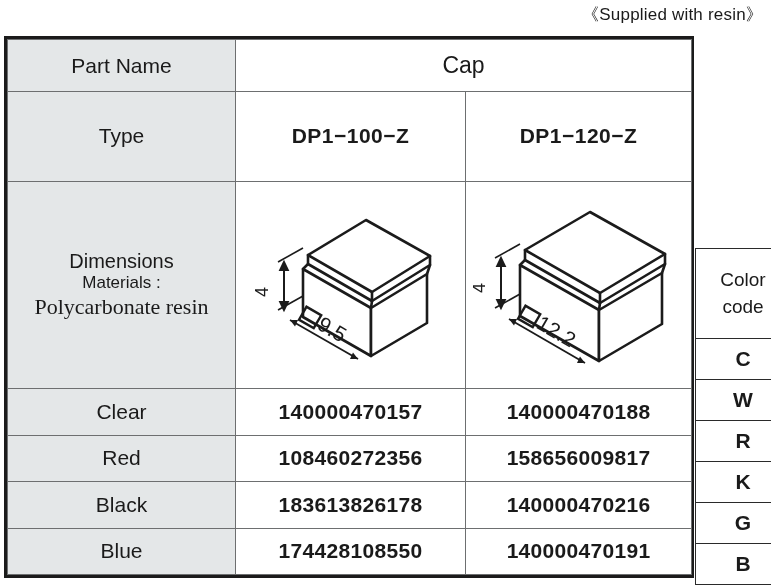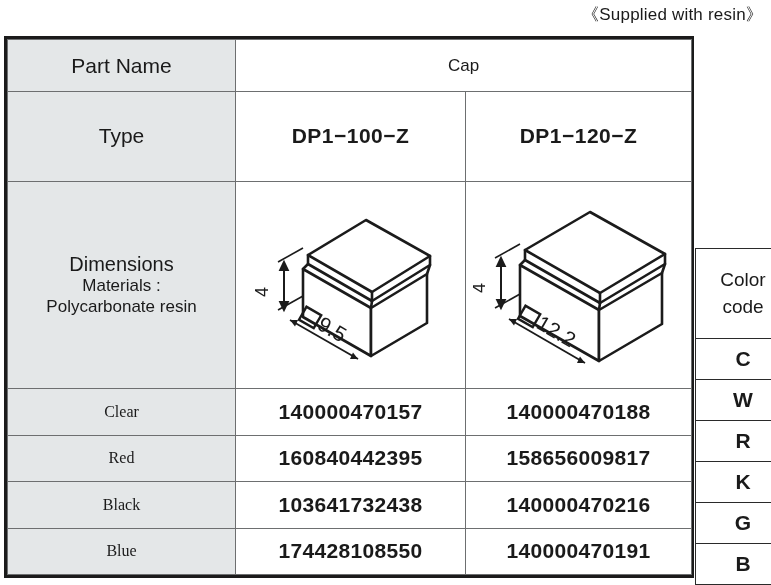--- a/index.html
+++ b/index.html
@@ -54,29 +54,29 @@
   .tbl td.lbl {
     background: #e4e7e8;
   }
 
   
   .c1 { width: 228px; }
   .c2 { width: 230px; }
   .c3 { width: 226px; }
 
   .h-part      { font-size: 21px; }
-  .h-cap       { font-size: 17px; }
+  .h-cap       { font-size: 23px; }
   .h-type      { font-size: 21px; }
   .h-typeval   { font-size: 21px; font-weight: bold; letter-spacing: .5px; }
 
   .dim-label { font-size: 20px; line-height: 1.22; }
   .dim-label .l2 { font-size: 17px; }
-  .dim-label .l3 { font-size: 17px; }
-
-  .color-name { font-size: 16px; font-family: Liberation Serif, serif; }
+  .dim-label .l3 { font-size: 22px; font-family: Liberation Serif, serif; }
+
+  .color-name { font-size: 21px; }
   .part-no    { font-size: 21px; font-weight: bold; letter-spacing: .3px; }
 
   .row-h1 { height: 45px; }
   .row-h2 { height: 77px; }
   .row-dim { height: 179px; }
   .row-data { height: 40px; }
 
   .drawing-cell { position: relative; }
   .drawing-cell svg { display: block; margin: 0 auto; }
 
@@ -227,26 +227,26 @@
         </td>
       </tr>
 
       <tr class="row-data">
         <td class="lbl color-name">Clear</td>
         <td class="part-no">140000470157</td>
         <td class="part-no">140000470188</td>
       </tr>
       <tr class="row-data">
         <td class="lbl color-name">Red</td>
-        <td class="part-no">160840442395</td>
+        <td class="part-no">108460272356</td>
         <td class="part-no">158656009817</td>
       </tr>
       <tr class="row-data">
         <td class="lbl color-name">Black</td>
-        <td class="part-no">103641732438</td>
+        <td class="part-no">183613826178</td>
         <td class="part-no">140000470216</td>
       </tr>
       <tr class="row-data">
         <td class="lbl color-name">Blue</td>
         <td class="part-no">174428108550</td>
         <td class="part-no">140000470191</td>
       </tr>
 
     </tbody>
   </table>

